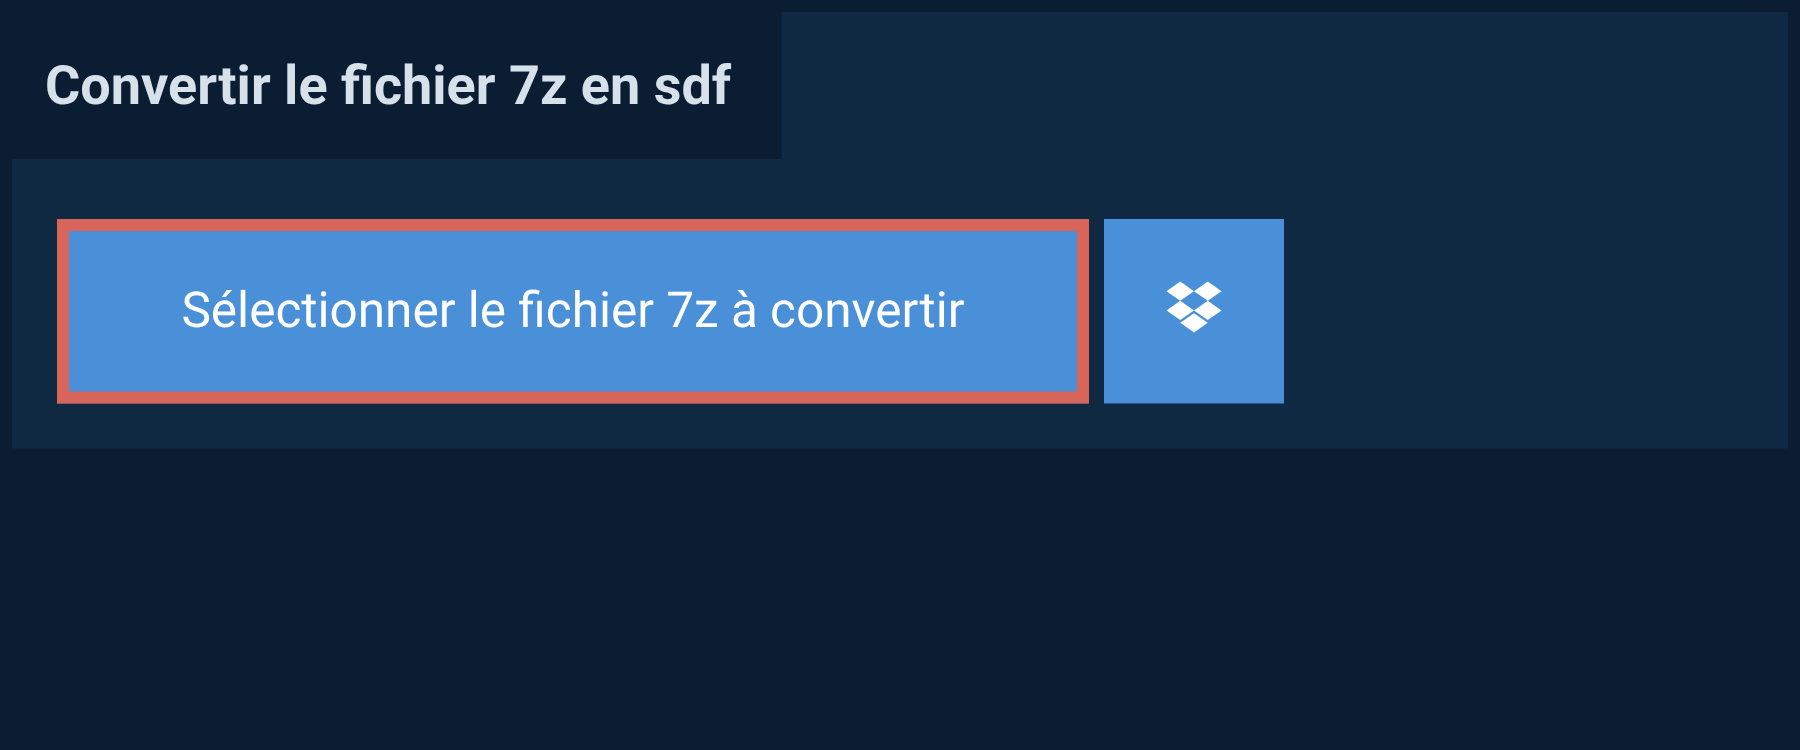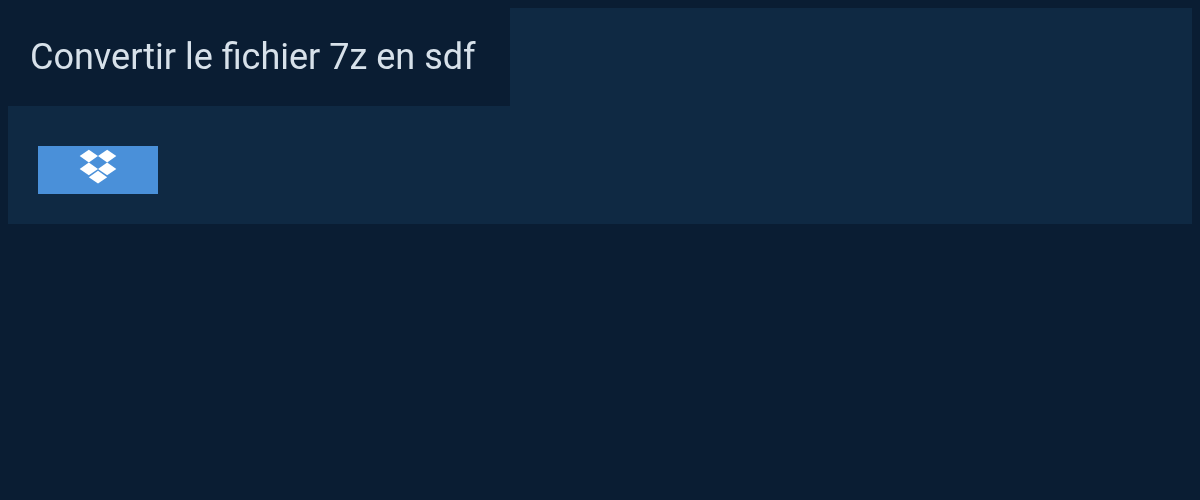--- a/index.html
+++ b/index.html
@@ -17,21 +17,21 @@
     .header-card {
       background: #0f2943;
       margin: 8px 8px 0 8px;
       padding: 0 0 30px 0;
     }
     .title-tab {
       display: inline-block;
       background: #0a1d33;
       color: #d7e1ea;
       font-size: 36px;
-      font-weight: 400;
+      font-weight: 700;
       padding: 28px 34px 28px 22px;
     }
     .button-row {
       display: flex;
       gap: 10px;
       padding: 40px 30px 0 30px;
     }
     .select-file-btn {
       background: #4a90d9;
       border: 8px solid #d96459;
@@ -60,20 +60,23 @@
       height: 44px;
       fill: #fff;
     }
   </style>
 </head>
 <body>
 
 <div class="header-card">
   <div class="title-tab">Convertir le fichier 7z en sdf</div>
   <div class="button-row">
+    <div class="select-file-btn">
+      <span>Sélectionner le fichier 7z à convertir</span>
+    </div>
     <div class="dropbox-btn">
       <span>
         <svg viewBox="0 0 48 48" xmlns="http://www.w3.org/2000/svg">
           <path d="M14 4 L24 11 L14 18 L4 11 Z"></path>
           <path d="M34 4 L44 11 L34 18 L24 11 Z"></path>
           <path d="M14 18 L24 25 L14 32 L4 25 Z"></path>
           <path d="M34 18 L44 25 L34 32 L24 25 Z"></path>
           <path d="M24 27 L34 34 L24 41 L14 34 Z"></path>
         </svg>
       </span>

